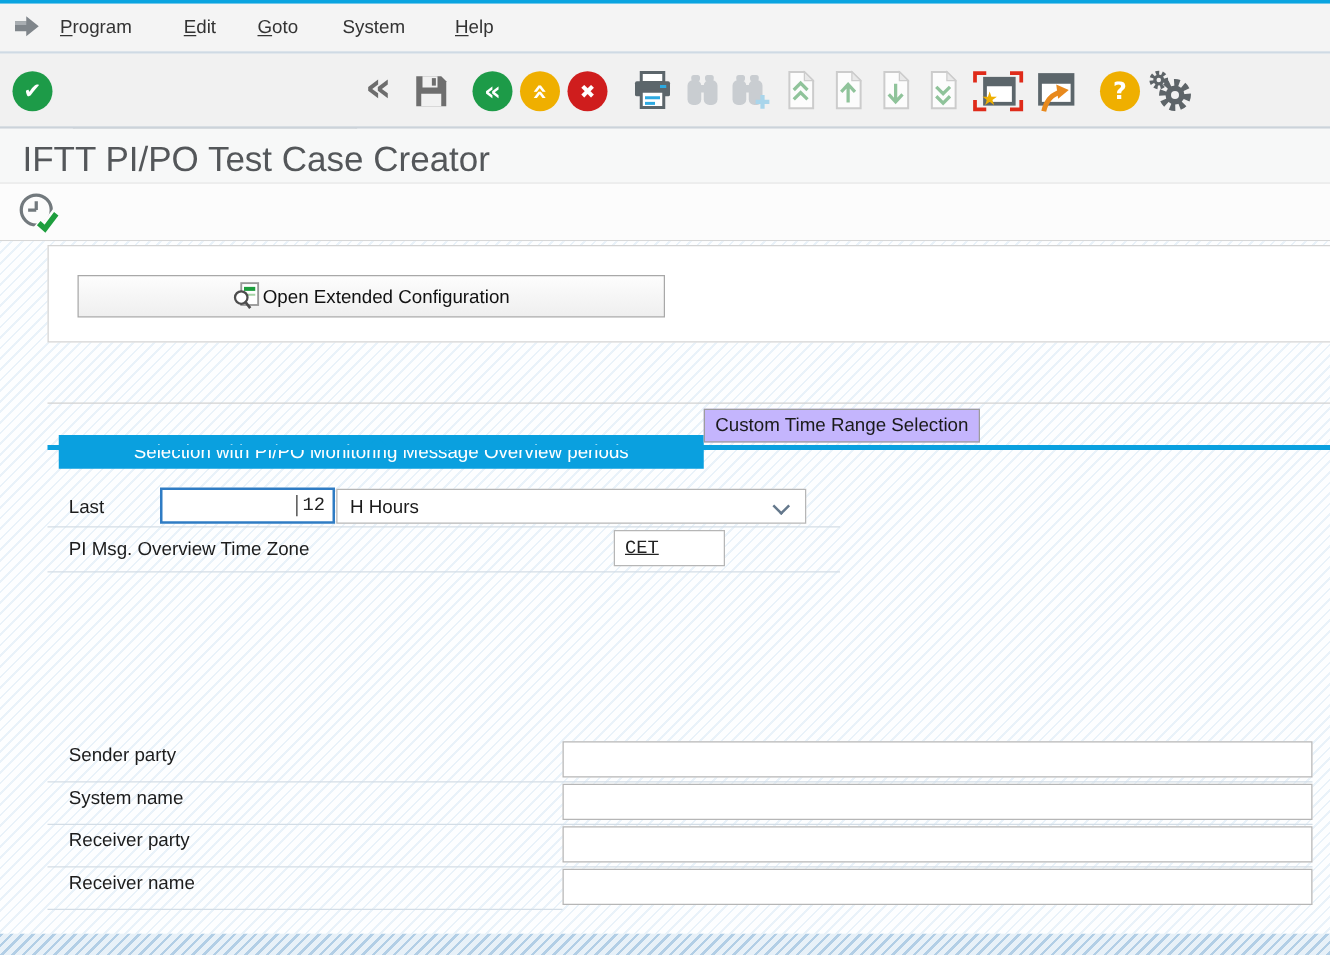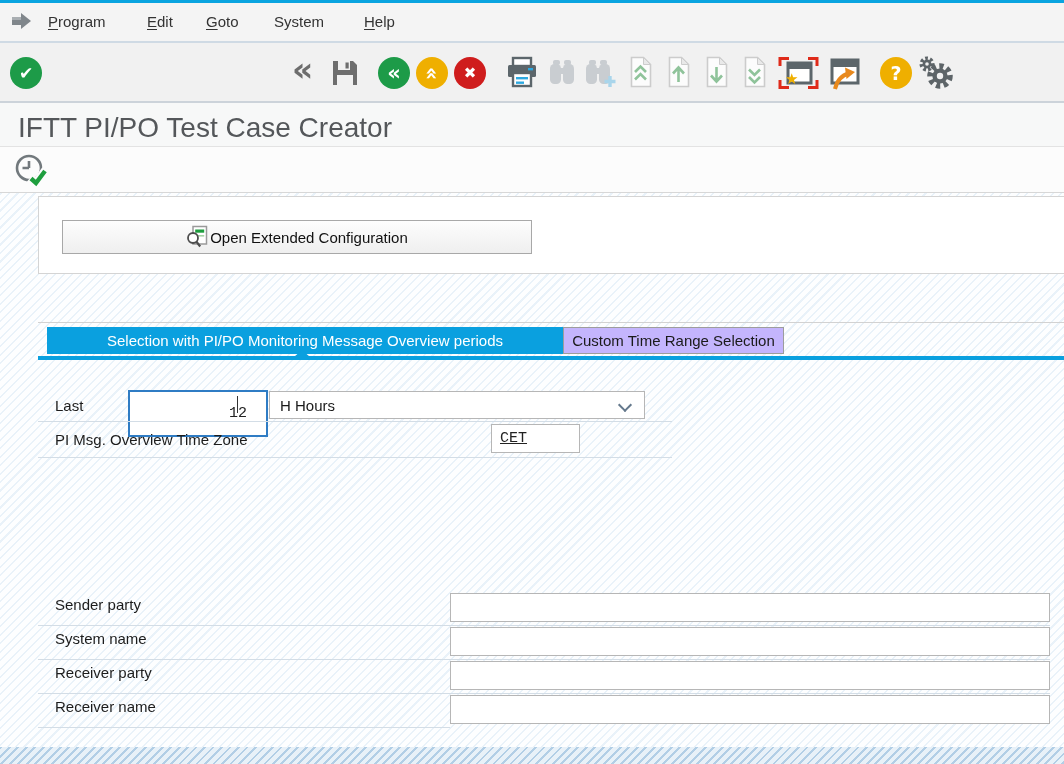--- a/index.html
+++ b/index.html
@@ -33,29 +33,29 @@
      background-image:repeating-linear-gradient(135deg,rgba(130,180,220,0.16) 0 1.5px,rgba(255,255,255,0) 1.5px 6px);}
   #bottomstrip{left:0;top:747px;width:1064px;height:17px;background-color:#e8f1f8;
      background-image:repeating-linear-gradient(135deg,rgba(90,150,200,0.38) 0 2px,rgba(255,255,255,0) 2px 6px);}
   #whitebox{left:38px;top:196px;width:1027px;height:76px;background:#fff;border:1px solid #d4d4d4;}
   #config-btn{left:62px;top:220px;width:468px;height:32px;background:linear-gradient(#fdfdfd,#efefef);
       border:1px solid #a8a8a8;display:flex;align-items:center;justify-content:center;gap:2px;
       font-size:15px;color:#111;cursor:pointer;}
   #tabline{left:38px;top:322px;width:1026px;height:1px;background:#d2d2d2;}
   .tab{position:absolute;top:327px;height:27px;display:flex;align-items:center;justify-content:center;
        font-size:15px;cursor:pointer;}
-  #tab-active{left:47px;width:516px;background:#0aa0df;color:#fff;}
+  #tab-active{left:47px;width:516px;background:#0aa0df;color:#fff;margin-top:21px;}
   #tab-inactive{left:563px;width:221px;background:#c4b5fd;border:1px solid #9d9d9d;color:#1a1a1a;box-sizing:border-box;}
   #tabbar{left:38px;top:356px;width:1026px;height:4px;background:#0aa0df;}
   #tabnotch{left:294px;top:350px;width:0;height:0;border-left:8px solid transparent;
             border-right:8px solid transparent;border-bottom:7px solid #0aa0df;}
   .flabel{position:absolute;font-size:15px;color:#1c1c1c;}
   .sap-input{position:absolute;box-sizing:border-box;background:#fff;border:1px solid #b6b6b6;
       font-family:"Liberation Mono",monospace;font-size:15px;color:#222;padding:0 8px;outline:none;}
-  #last-input{left:128px;top:390px;width:140px;height:47px;border:2px solid #2f7cc4;text-align:right;padding-right:19px;}
+  #last-input{left:128px;top:390px;width:140px;height:29px;border:2px solid #2f7cc4;text-align:right;padding-right:6px;}
   #caret{left:237px;top:396px;width:1px;height:17px;background:#333;}
   #unit-dd{left:269px;top:391px;width:376px;height:28px;background:#fff;border:1px solid #b6b6b6;
       box-sizing:border-box;font-size:15px;color:#1a1a1a;display:flex;align-items:center;
       padding-left:10px;cursor:pointer;}
   .sep{position:absolute;height:1px;background:#d3dde6;}
   
   .party-input{left:450px;width:600px;height:29px;}
 </style>
 </head>
 <body>

